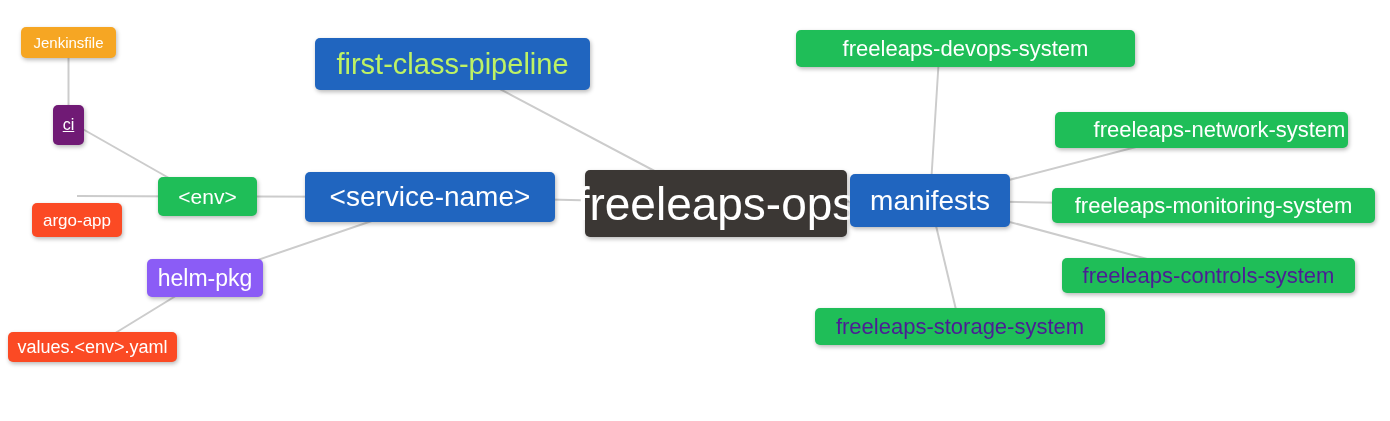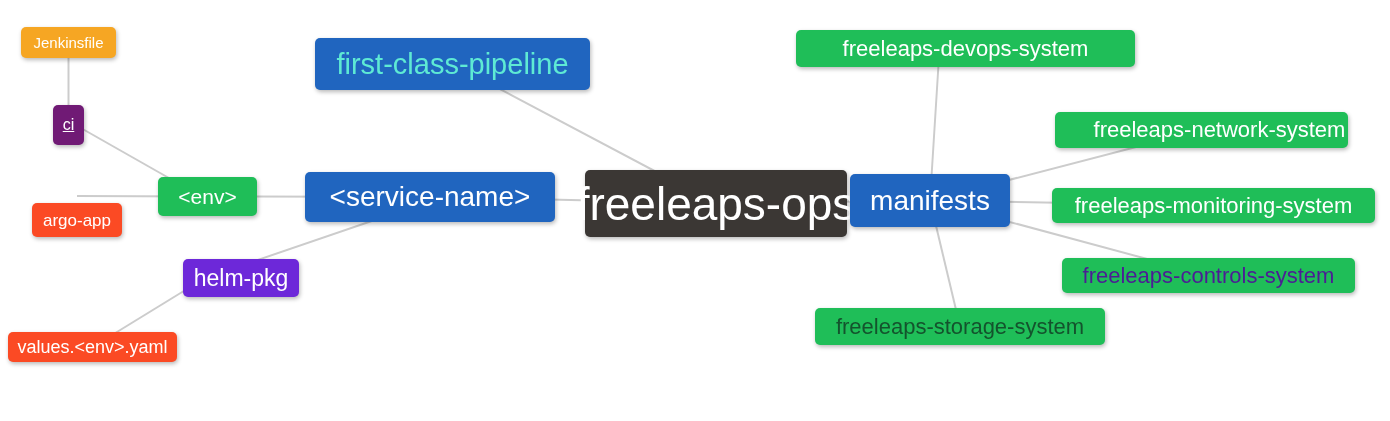--- a/index.html
+++ b/index.html
@@ -56,24 +56,24 @@
       <line x1="930" y1="200.5" x2="939.5" y2="48.5" stroke="#CCCCCC" stroke-width="2"></line>
       <line x1="930" y1="200.5" x2="1201.5" y2="130" stroke="#CCCCCC" stroke-width="2"></line>
       <line x1="930" y1="200.5" x2="1213.5" y2="205.5" stroke="#CCCCCC" stroke-width="2"></line>
       <line x1="930" y1="200.5" x2="1208.5" y2="275.5" stroke="#CCCCCC" stroke-width="2"></line>
       <line x1="930" y1="200.5" x2="960" y2="326.5" stroke="#CCCCCC" stroke-width="2"></line>
     </svg>
 <div class="node" style="left: 21px; top: 27px; width: 95px; height: 31px; font-size: 15px; background: rgb(246, 166, 35); color: rgb(255, 255, 255);">Jenkinsfile</div>
     <div class="node" style="left: 53px; top: 105px; width: 31px; height: 40px; font-size: 16px; background: #701a75; color: rgb(255, 255, 255); text-decoration: underline;">ci</div>
     <div class="node" style="left: 32px; top: 179px; width: 90px; height: 34px; font-size: 17px; background: rgb(251, 74, 36); color: rgb(255, 255, 255); margin-top: 24px;">argo-app</div>
     <div class="node" style="left: 158px; top: 177px; width: 99px; height: 39px; font-size: 21px; background: rgb(31, 190, 88); color: rgb(255, 255, 255);">&lt;env&gt;</div>
-    <div class="node" style="left: 147px; top: 259px; width: 116px; height: 38px; font-size: 23px; background: #6d28d9; color: rgb(255, 255, 255); margin-left: 36px;">helm-pkg</div>
+    <div class="node" style="left: 147px; top: 259px; width: 116px; height: 38px; font-size: 23px; background: #8b5cf6; color: rgb(255, 255, 255);">helm-pkg</div>
     <div class="node" style="left: 8px; top: 332px; width: 169px; height: 30px; font-size: 18px; background: rgb(251, 74, 36); color: rgb(255, 255, 255);">values.&lt;env&gt;.yaml</div>
-    <div class="node" style="left: 315px; top: 38px; width: 275px; height: 52px; font-size: 29px; background: rgb(32, 101, 191); color: #5eead4;">first-class-pipeline</div>
+    <div class="node" style="left: 315px; top: 38px; width: 275px; height: 52px; font-size: 29px; background: rgb(32, 101, 191); color: #bef264;">first-class-pipeline</div>
     <div class="node" style="left: 305px; top: 172px; width: 250px; height: 50px; font-size: 28px; background: rgb(32, 101, 191); color: rgb(255, 255, 255);">&lt;service-name&gt;</div>
     <div class="node" style="left: 585px; top: 170px; width: 262px; height: 67px; font-size: 46px; background: rgb(59, 55, 52); color: rgb(255, 255, 255);">freeleaps-ops</div>
     <div class="node" style="left: 850px; top: 174px; width: 160px; height: 53px; font-size: 28px; background: rgb(32, 101, 191); color: rgb(255, 255, 255);">manifests</div>
     <div class="node" style="left: 796px; top: 30px; width: 339px; height: 37px; font-size: 22px; background: rgb(31, 190, 88); color: rgb(255, 255, 255);">freeleaps-devops-system</div>
     <div class="node" style="left: 1055px; top: 112px; width: 293px; height: 36px; font-size: 22px; background: rgb(31, 190, 88); color: rgb(255, 255, 255); padding-left: 36px;">freeleaps-network-system</div>
     <div class="node" style="left: 1052px; top: 188px; width: 323px; height: 35px; font-size: 22px; background: rgb(31, 190, 88); color: rgb(255, 255, 255);">freeleaps-monitoring-system</div>
     <div class="node" style="left: 1062px; top: 258px; width: 293px; height: 35px; font-size: 22px; background: rgb(31, 190, 88); color: #4c1d95;">freeleaps-controls-system</div>
-    <div class="node" style="left: 815px; top: 308px; width: 290px; height: 37px; font-size: 22px; background: rgb(31, 190, 88); color: #14532d;">freeleaps-storage-system</div>
+    <div class="node" style="left: 815px; top: 308px; width: 290px; height: 37px; font-size: 22px; background: rgb(31, 190, 88); color: #4c1d95;">freeleaps-storage-system</div>
   </div>
 
 </body></html>

